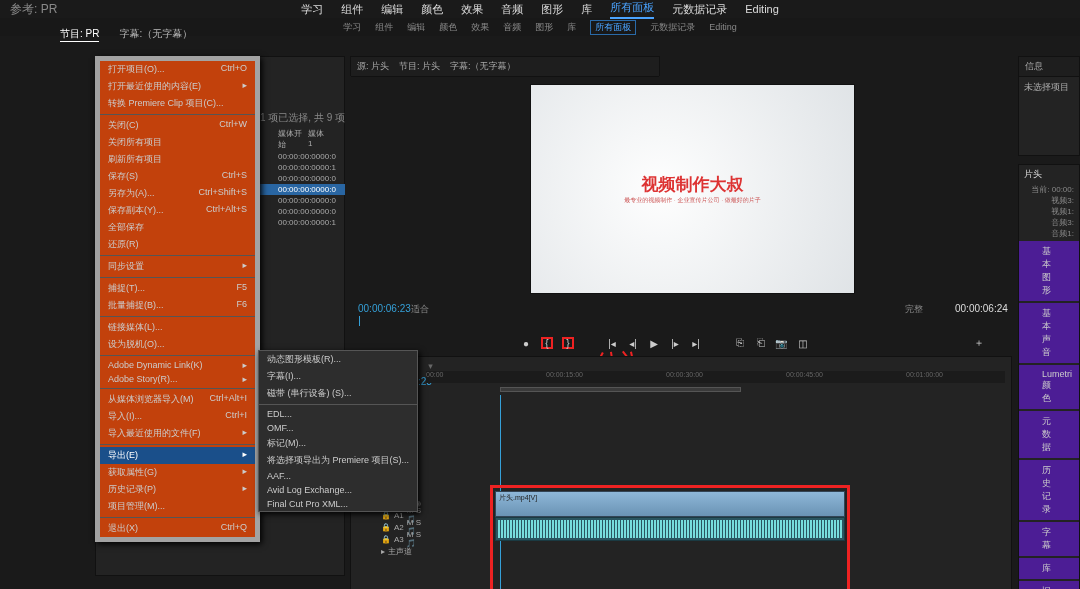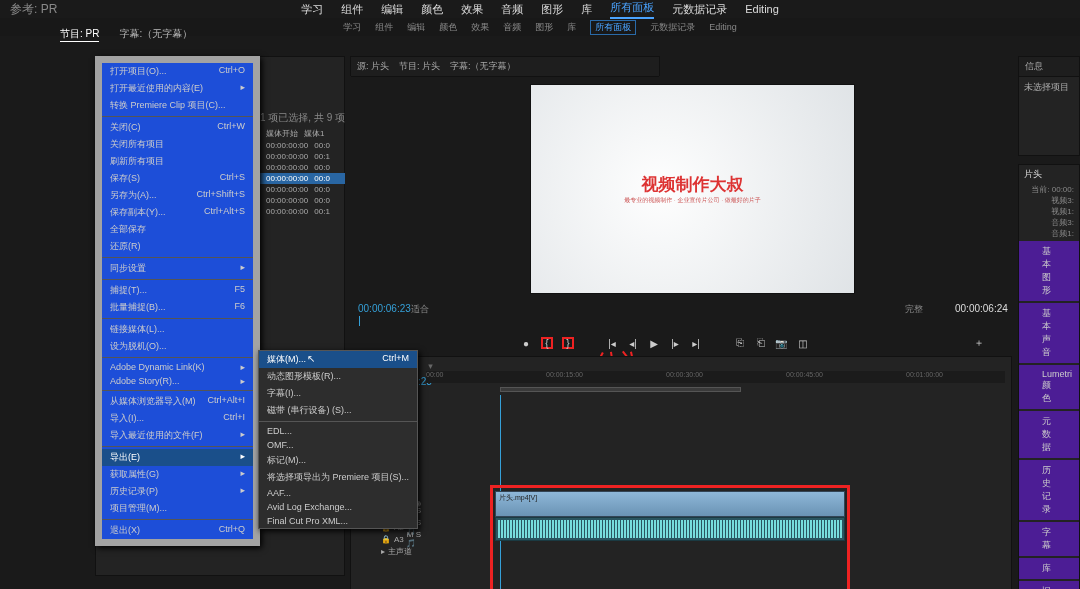--- a/index.html
+++ b/index.html
@@ -11,39 +11,39 @@
 .workspace-row { display:flex; align-items:center; height:18px; gap:14px; font-size:9px; color:#888; justify-content:center; background:#181818; }
 .workspace-row .ws-active { color:#4aa3ff; border:1px solid #2a6aa8; padding:0 4px;}
 .shelf { position:absolute; left:60px; top:27px; display:flex; gap:20px; font-size:10px; color:#bbb;}
 .shelf .sel { color:#fff; border-bottom:1px solid #fff;}
 .main { position:absolute; top:56px; left:0; right:0; bottom:0;}
 .panel { background:#232323; border:1px solid #111; position:absolute; }
 .panel-header { font-size:9px; color:#aaa; padding:3px 6px; background:#1e1e1e; border-bottom:1px solid #111;}
 
 
 .project-panel { left:95px; top:0; width:250px; height:520px; }
-.dropdown { position:absolute; left:95px; top:0; width:165px; background:#1d4ed8; border:7px solid #a3a3a3; z-index:50; box-shadow:2px 2px 6px #000;}
+.dropdown { position:absolute; left:95px; top:0; width:165px; background:#c2410c; border:5px solid #a3a3a3; z-index:50; box-shadow:2px 2px 6px #000;}
 .dropdown .mi { display:flex; justify-content:space-between; padding:2px 8px; font-size:9px; color:#ccc; white-space:nowrap;}
 .dropdown .mi.hi { background:#1a4f8a; color:#fff;}
 .dropdown .sep { height:1px; background:#555; margin:2px 0;}
 .submenu { position:absolute; left:258px; top:294px; width:160px; background:#2d2d2d; border:1px solid #555; z-index:51; box-shadow:2px 2px 6px #000;}
 .submenu .mi { display:flex; justify-content:space-between; padding:2px 8px; font-size:9px; color:#ccc;}
 .submenu .mi.hi { background:#1a4f8a; color:#fff;}
 .submenu .sep { height:1px; background:#555; margin:2px 0;}
 
 
 .bin-rows { position:absolute; left:97px; top:410px; width:155px;}
 .bin-rows .row { display:flex; align-items:center; gap:4px; padding:1px 4px; font-size:9px; color:#ccc;}
 .bin-rows .row .swatch{ width:8px; height:8px; }
 .bin-rows .row.sel{ background:#2966a3; color:#fff;}
 .bin-rows .fps{ margin-left:auto; color:#888; font-size:8px;}
 
 
 .bin-table { position:absolute; left:260px; top:55px; width:85px; }
-.bin-table .th, .bin-table .td { font-size:8px; padding:1px 6px; color:#aaa; display:flex; gap:6px;}
+.bin-table .th, .bin-table .td { font-size:8px; padding:1px 18px; color:#aaa; display:flex; }
 .bin-table .td.sel { background:#2966a3; color:#fff;}
 
 
 .src-panel { left:350px; top:0; width:310px; height:20px;}
 .prog-panel { left:530px; top:28px; width:325px; height:210px; background:#f4f6f6; position:absolute; display:flex; align-items:center; justify-content:center; color:#d33; font-weight:bold; font-size:17px; border:1px solid #111; overflow:hidden;}
 .prog-panel::before{content:""; position:absolute; inset:0; background:radial-gradient(circle at 40% 50%, rgba(255,255,255,0.9), rgba(210,215,220,0.6));}
 .prog-panel .brand{ position:relative; z-index:1; text-align:center;}
 .prog-panel .brand .sub{ display:block; font-size:6px; color:#c55; font-weight:normal;}
 .tc-left { position:absolute; left:358px; top:247px; color:#35a0d8; font-size:10px;}
 .tc-right { position:absolute; left:955px; top:247px; color:#ddd; font-size:10px;}
@@ -239,25 +239,20 @@
         <span>项目管理(M)...</span>
         <span></span>
       </div>
       <div class="sep"></div>
       <div class="mi">
         <span>退出(X)</span>
         <span>Ctrl+Q</span>
       </div>
     </div>
   <div class="submenu" id="sm">
-      <div class="mi hi" style="position: relative;">
-        <span>媒体(M)...</span>
-        <span>Ctrl+M</span>
-        <span style="position: absolute; left: 48px; top: 2px; color: rgb(255, 255, 255); font-size: 10px;">↖</span>
-      </div>
       <div class="mi">
         <span>动态图形模板(R)...</span>
         <span></span>
       </div>
       <div class="mi">
         <span>字幕(I)...</span>
         <span></span>
       </div>
       <div class="mi">
         <span>磁带 (串行设备) (S)...</span>

